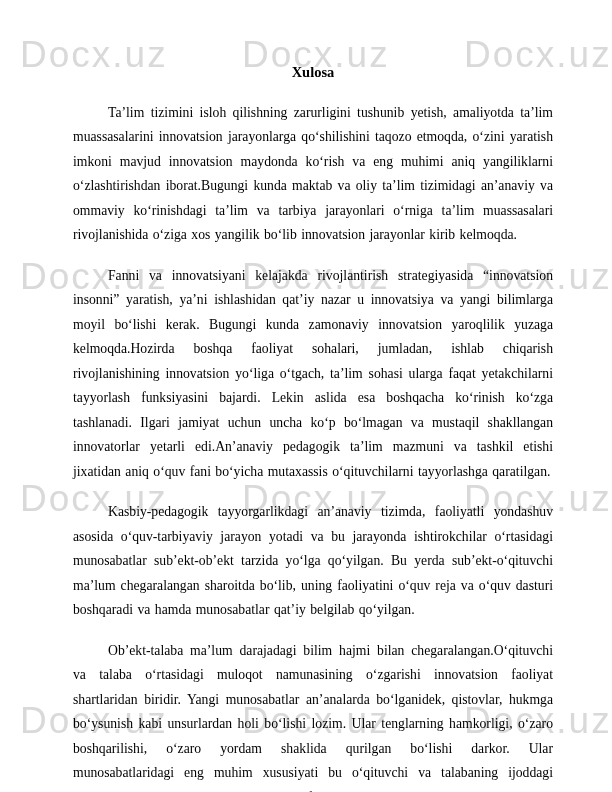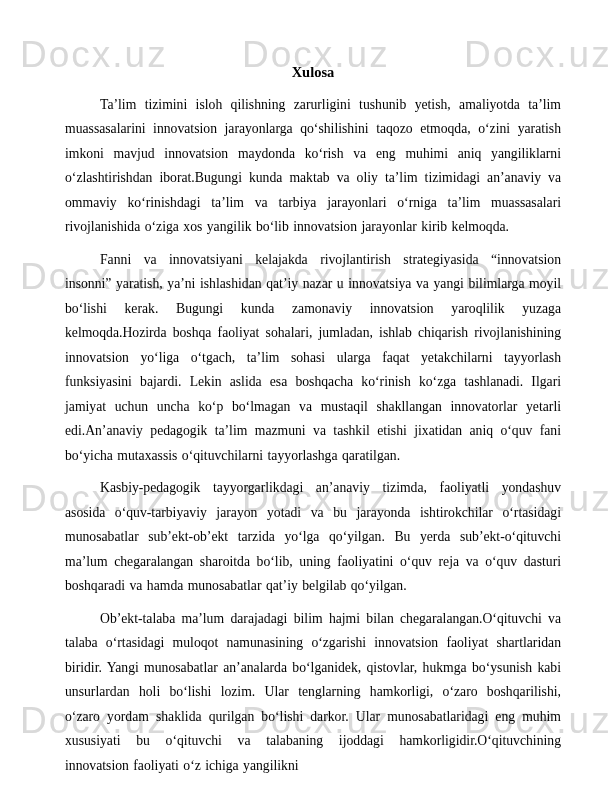--- a/index.html
+++ b/index.html
@@ -47,21 +47,21 @@
     z-index: 2;
   }
   .title {
     margin: 0 0 6px 0;
     font-size: 14.5px;
     font-weight: bold;
     line-height: 24.5px;
     text-align: center;
   }
   .body-par {
-    margin: 8px;
+    margin: 16px;
     font-size: 13.7px;
     line-height: 24.5px;
     text-align: justify;
     text-indent: 35px;
     word-spacing: 1px;
   }
   .page-number {
     position: absolute;
     left: 0;
     right: 0;

